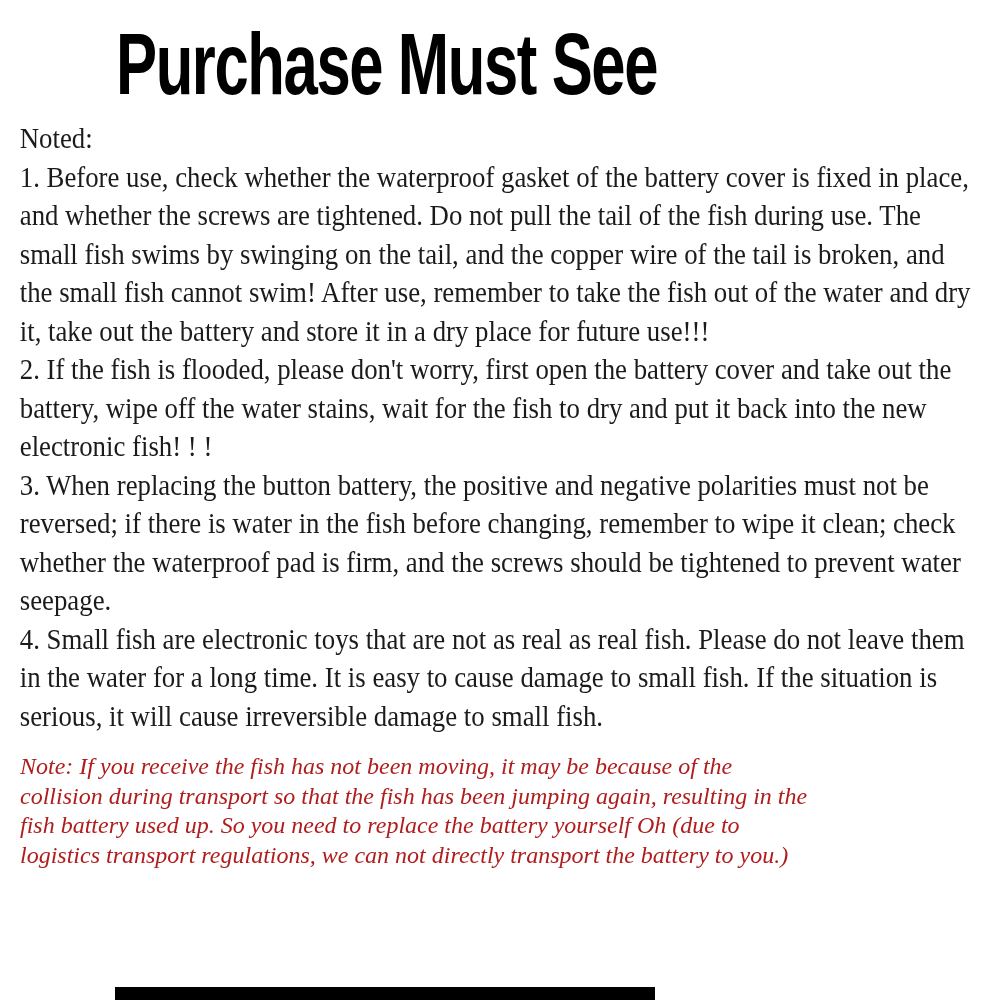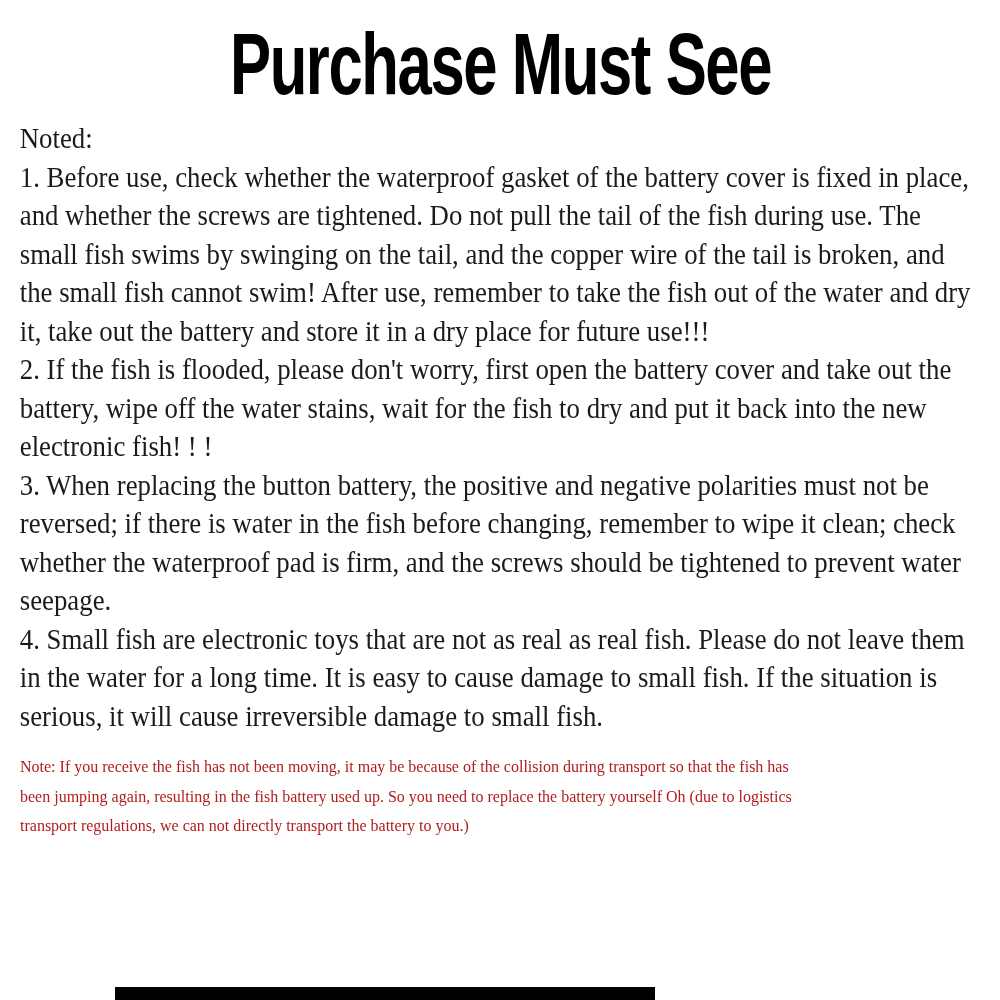--- a/index.html
+++ b/index.html
@@ -11,21 +11,21 @@
     position: relative;
     width: 1000px;
     height: 1000px;
     background: var(--bg, #ffffff);
     overflow: hidden;
     font-family: "Liberation Serif", "DejaVu Serif", serif;
   }
   .title-wrap {
     margin-top: 18px;
     width: 1000px;
-    text-align: center;
+    text-align: left;
     height: 96px;
   }
   .title {
     display: inline-block;
     font-family: "Liberation Sans", "DejaVu Sans", sans-serif;
     font-weight: 800;
     font-size: 88px;
     line-height: 92px;
     letter-spacing: -2px;
     color: #000000;
@@ -44,23 +44,24 @@
     line-height: 38.5px;
     color: var(--text-color, #1b1b1b);
   }
   .body-text p {
     margin: 0;
   }
   .warning-text {
     width: 844px;
     box-sizing: border-box;
     padding: 16px 24px 0 20px;
-    font-size: 16px;
+    font-size: 24px;
     line-height: 29.5px;
     color: var(--warning-color, #b01d1d);
+    font-style: italic;
   }
   .warning-text p {
     margin: 0;
   }
   .bottom-bar {
     position: absolute;
     left: 115px;
     bottom: 0;
     width: 540px;
     height: 13px;

